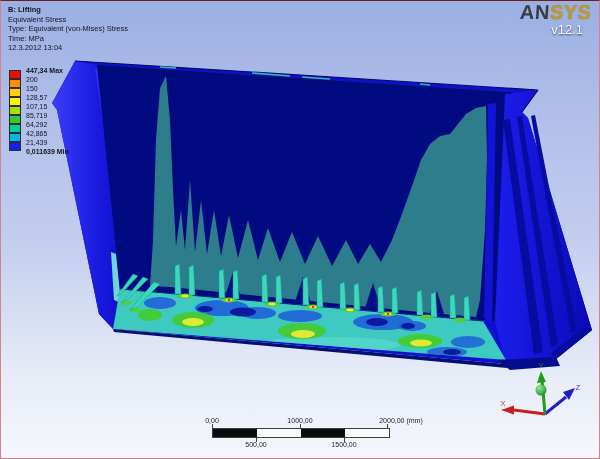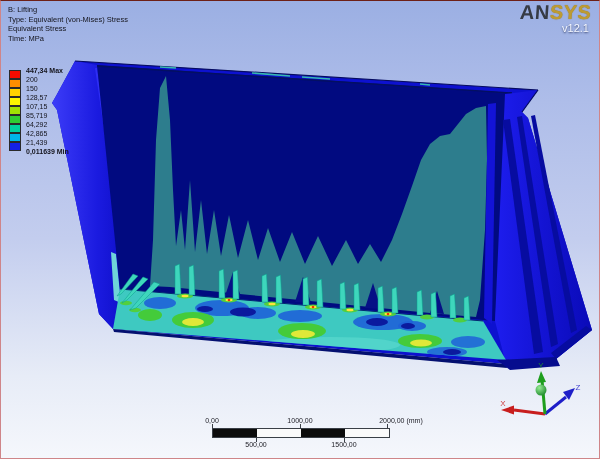--- a/index.html
+++ b/index.html
@@ -3,27 +3,27 @@
 <meta charset="utf-8">
 <style>
   html,body{margin:0;padding:0}
   #app{position:relative;width:600px;height:459px;overflow:hidden;
        font-family:"Liberation Sans",sans-serif;
        background:linear-gradient(180deg,#9bafe3 0%,#aebde9 22%,#c3cdee 52%,#e7ecf7 82%,#f5f7fc 100%);}
   .frame{position:absolute;inset:0;border:1px solid #cf8589;border-top-color:#6d2017;z-index:60;pointer-events:none;box-sizing:border-box}
   svg.scene{position:absolute;left:0;top:0;width:600px;height:459px}
   
   .info{position:absolute;left:8px;top:5px;z-index:20;font-size:7.5px;line-height:9.5px;color:#14141c}
-  .info .t{font-weight:normal}
+  .info .t{font-weight:bold}
   
   .logo{position:absolute;right:9px;top:2px;z-index:20;text-align:right;line-height:1}
   .brand{font-size:20px;font-weight:bold;letter-spacing:.5px;display:inline-block;transform:skewX(-4deg)}
   .brand .an{color:#363b44}
   .brand .sys{color:#bd9b33;text-shadow:0 0 1px #8a6f1d}
-  .ver{font-size:11px;color:#f4f7ff;text-shadow:0 1px 2px rgba(35,45,85,.85);margin-top:1px;margin-right:2px}
+  .ver{font-size:13px;color:#f4f7ff;text-shadow:0 1px 2px rgba(35,45,85,.85);margin-top:1px;margin-right:8px}
   
   .legend{position:absolute;left:9px;top:70px;z-index:20;width:110px;height:100px}
   .legend .cell{position:absolute;left:0;width:12px;height:9px;border:1px solid #2a2a2a;box-sizing:border-box}
   .legend .lab{position:absolute;left:17px;font-size:7px;color:#14141c;white-space:nowrap;transform:translateY(-50%)}
   .legend .lab.b{font-weight:bold}
   
   .sbar{position:absolute;left:212px;top:428px;width:176px;height:8px;border:1px solid #3a3f46;display:flex;z-index:20}
   .sbar div{width:44px;height:8px}
   .sb-lab{position:absolute;font-size:7px;color:#1c1c24;transform:translateX(-50%);white-space:nowrap;z-index:20}
   .tick{position:absolute;width:1px;height:4px;background:#3a3f46;z-index:20}
@@ -178,23 +178,24 @@
       <polygon points="537,383 546,382 541,371" style="fill: rgb(30, 158, 30);"></polygon>
       <circle cx="541" cy="390" r="5.5" fill="url(#sg)"></circle>
       <text x="503" y="406" font-size="8" text-anchor="middle" opacity=".85" style="fill: rgb(200, 30, 30);">X</text>
       <text x="541" y="368" font-size="8" text-anchor="middle" opacity=".85" style="fill: rgb(30, 158, 30);">Y</text>
       <text x="578" y="390" font-size="8" text-anchor="middle" opacity=".85" style="fill: rgb(30, 30, 200);">Z</text>
     </g>
   </svg>
 
   <div class="info">
     <div class="t">B: Lifting</div>
+    <div>Equivalent Stress</div>
     <div>Type: Equivalent (von-Mises) Stress</div>
-    <div>Equivalent Stress</div>
     <div>Time: MPa</div>
+    <div>12.3.2012 13:04</div>
   </div>
 
   <div class="logo">
     <div class="brand"><span class="an">AN</span><span class="sys">SYS</span></div>
     <div class="ver">v12.1</div>
   </div>
 
   <div class="legend">
     <div class="cell" style="top: 0px; background: rgb(244, 11, 0);"></div>
     <div class="cell" style="top: 9px; background: rgb(255, 142, 0);"></div>

